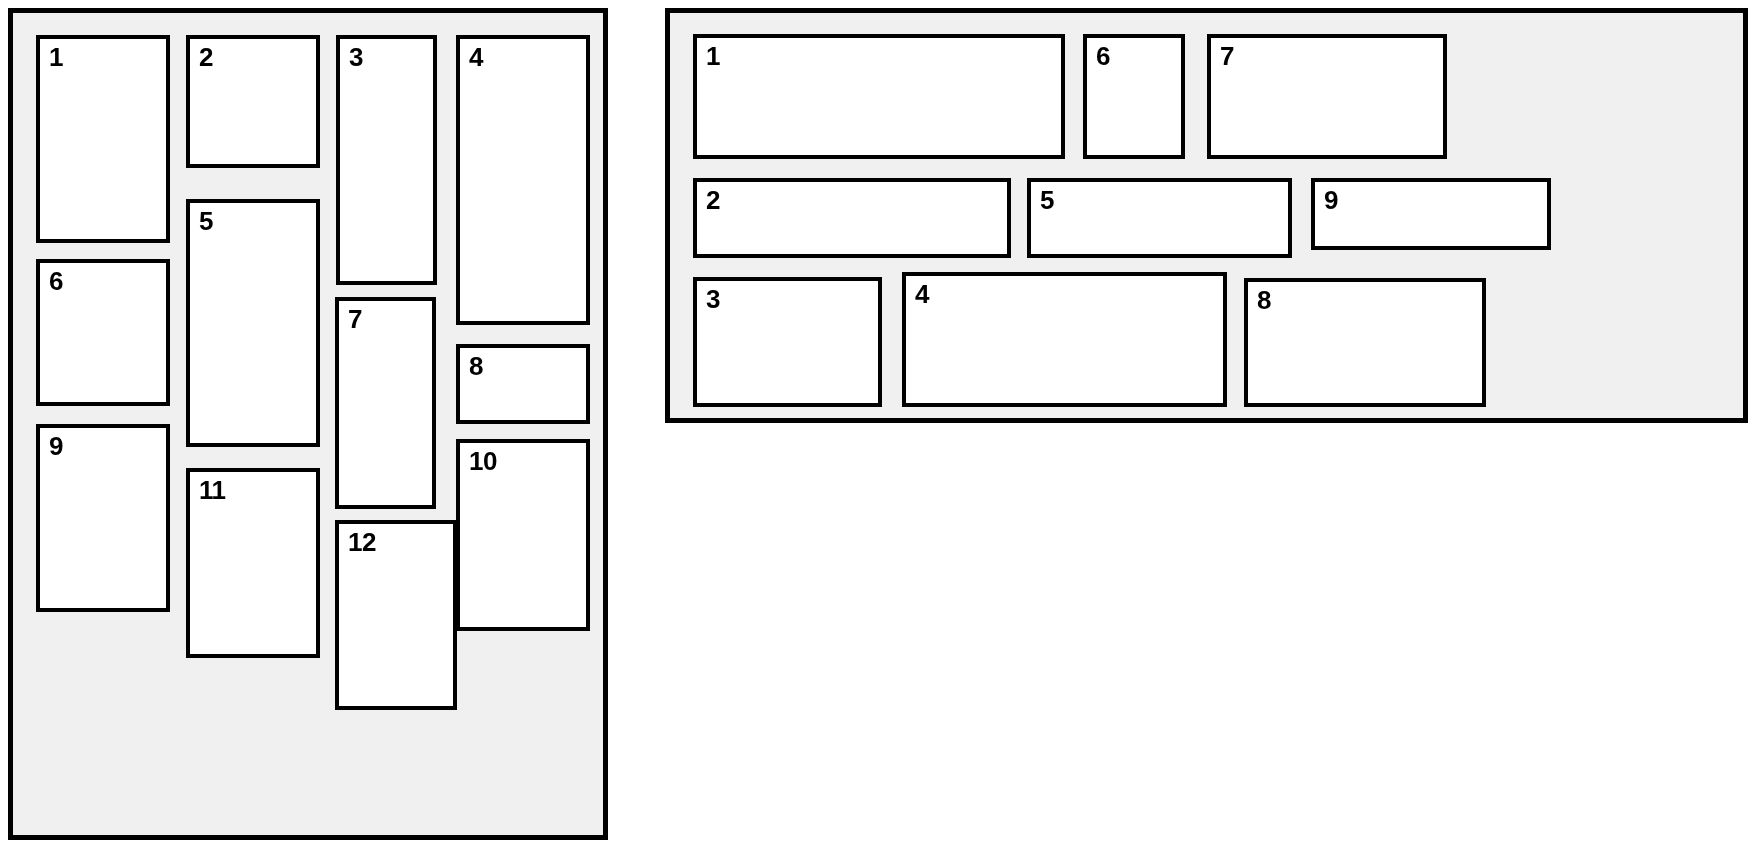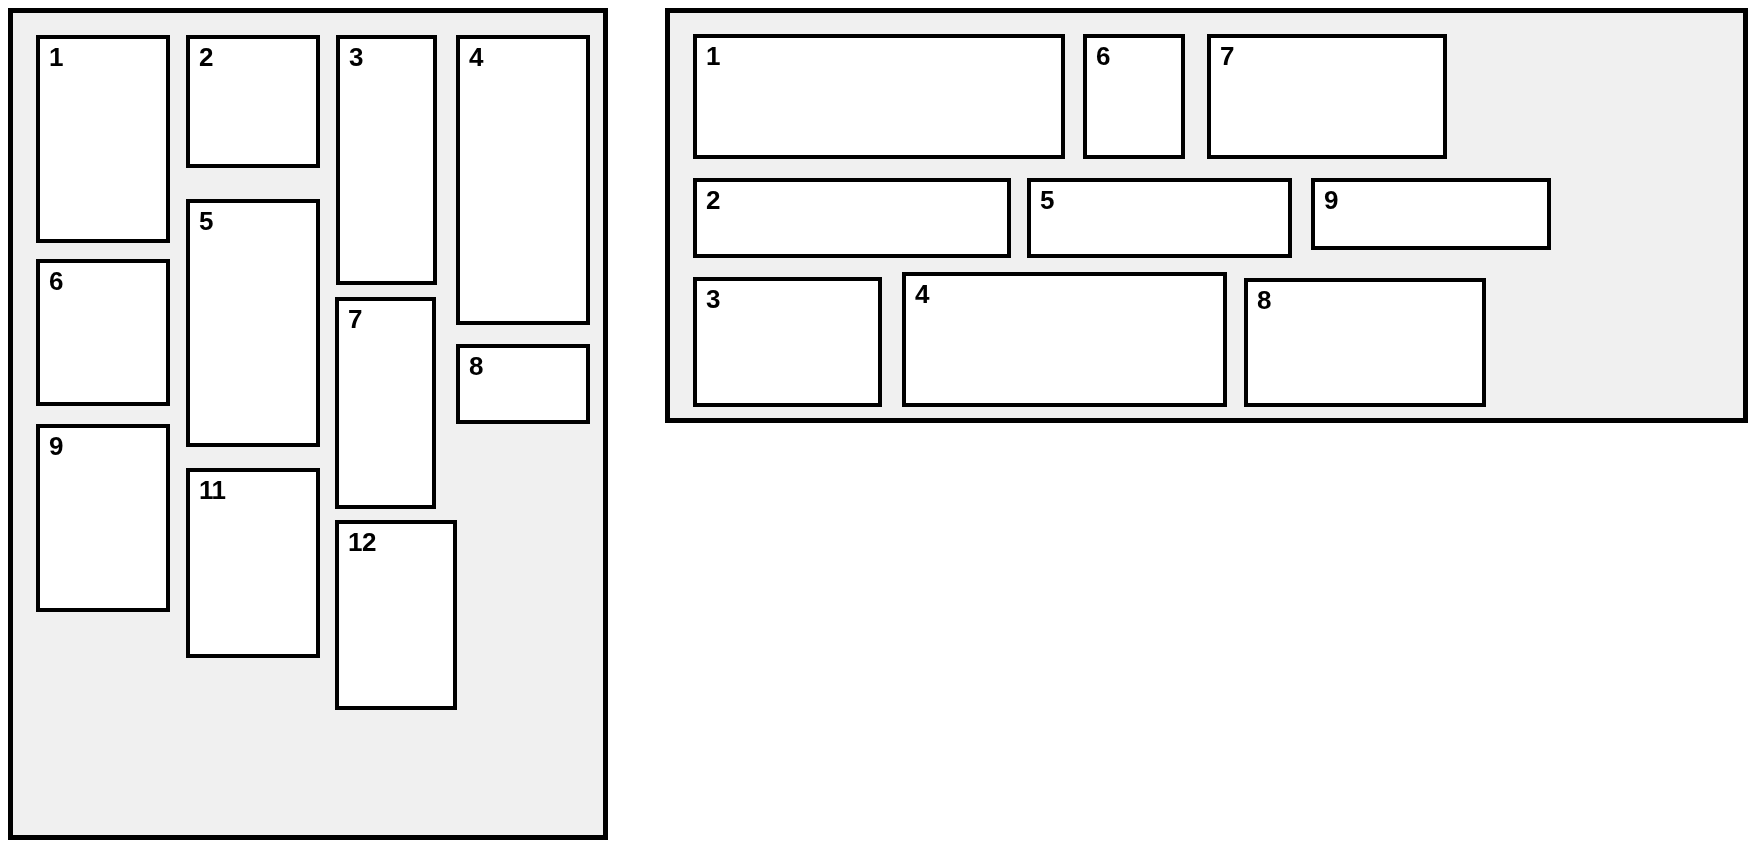--- a/index.html
+++ b/index.html
@@ -64,20 +64,23 @@
       </div>
       <div class="box" style="left: 322px; top: 284px; width: 101px; height: 212px; background: rgb(255, 255, 255); border-color: rgb(0, 0, 0);">
         <span class="box-label" style="color: rgb(0, 0, 0);">7</span>
       </div>
       <div class="box" style="left: 443px; top: 331px; width: 134px; height: 80px; background: rgb(255, 255, 255); border-color: rgb(0, 0, 0);">
         <span class="box-label" style="color: rgb(0, 0, 0);">8</span>
       </div>
       <div class="box" style="left: 23px; top: 411px; width: 134px; height: 188px; background: rgb(255, 255, 255); border-color: rgb(0, 0, 0);">
         <span class="box-label" style="color: rgb(0, 0, 0);">9</span>
       </div>
+      <div class="box" style="left: 443px; top: 426px; width: 134px; height: 192px; background: rgb(255, 255, 255); border-color: rgb(0, 0, 0);">
+        <span class="box-label" style="color: rgb(0, 0, 0);">10</span>
+      </div>
       <div class="box" style="left: 173px; top: 455px; width: 134px; height: 190px; background: rgb(255, 255, 255); border-color: rgb(0, 0, 0);">
         <span class="box-label" style="color: rgb(0, 0, 0);">11</span>
       </div>
       <div class="box" style="left: 322px; top: 507px; width: 122px; height: 190px; background: rgb(255, 255, 255); border-color: rgb(0, 0, 0);">
         <span class="box-label" style="color: rgb(0, 0, 0);">12</span>
       </div>
     </div>
     <div class="panel" style="left: 665px; top: 8px; width: 1083px; height: 415px; background: rgb(240, 240, 240); border-color: rgb(0, 0, 0);">
       <div class="box" style="left: 23px; top: 21px; width: 372px; height: 125px; background: rgb(255, 255, 255); border-color: rgb(0, 0, 0);">
         <span class="box-label" style="color: rgb(0, 0, 0);">1</span>

